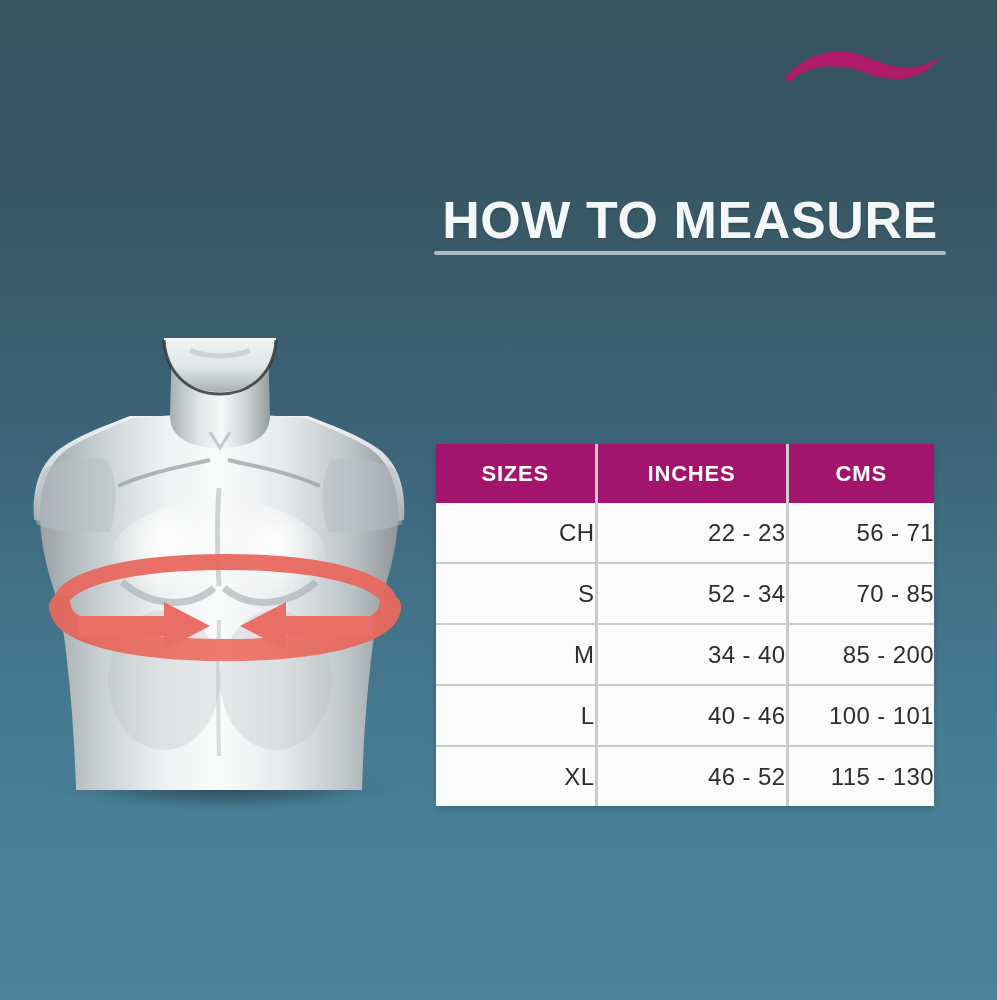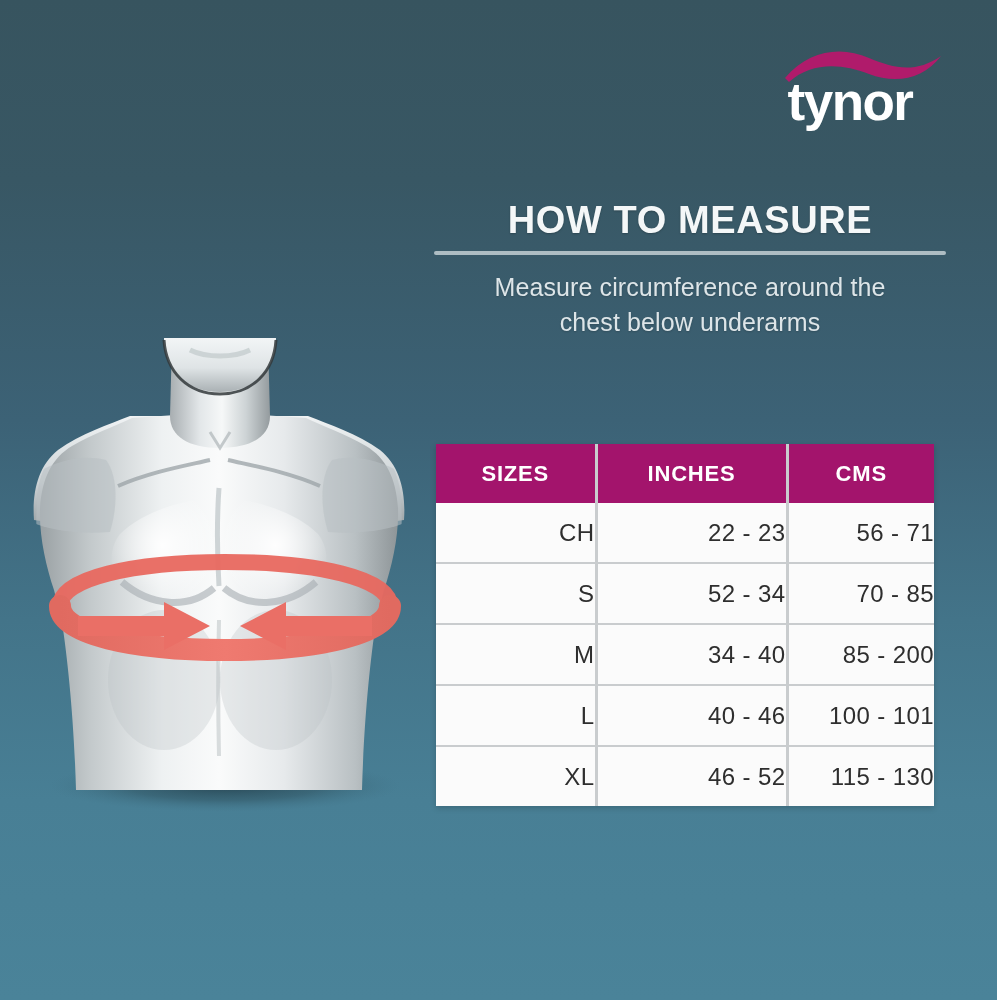--- a/index.html
+++ b/index.html
@@ -58,21 +58,21 @@
   }
 
   
   #title {
     position: absolute;
     left: 434px;
     top: 198px;
     width: 512px;
     text-align: center;
     color: #f4f7f8;
-    font-size: 38px;
+    font-size: 52px;
     font-weight: bold;
     letter-spacing: 0.6px;
     line-height: 44px;
     text-shadow: 0 1px 2px rgba(0,0,0,0.22);
   }
   #title-divider {
     position: absolute;
     left: 434px;
     top: 251px;
     width: 512px;
@@ -149,29 +149,24 @@
 </head>
 <body>
 
 <div id="page">
 
   <div id="logo">
     <svg id="logo-swoosh" viewBox="0 0 160 42">
       <path d="M2 34 C 26 6, 58 2, 86 14 C 110 24, 132 30, 158 12
                C 140 36, 112 40, 86 30 C 58 19, 28 18, 6 38 Z" fill="#b01b6b"></path>
     </svg>
-    <div id="logo-word">tynor</div>
   </div>
 
   <div id="title">HOW TO MEASURE</div>
   <div id="title-divider"></div>
-  <div id="subtitle">
-    <div>Measure circumference around the</div>
-    <div>chest below underarms</div>
-  </div>
 
   <div id="figure">
     <svg width="420" height="520" viewBox="0 0 420 520">
       <defs>
         <linearGradient id="skinV" x1="0" y1="0" x2="1" y2="0">
           <stop offset="0%" stop-color="#9aa1a4"></stop>
           <stop offset="14%" stop-color="#c3c9cb"></stop>
           <stop offset="34%" stop-color="#eef1f2"></stop>
           <stop offset="50%" stop-color="#fafbfb"></stop>
           <stop offset="68%" stop-color="#e7eaec"></stop>

